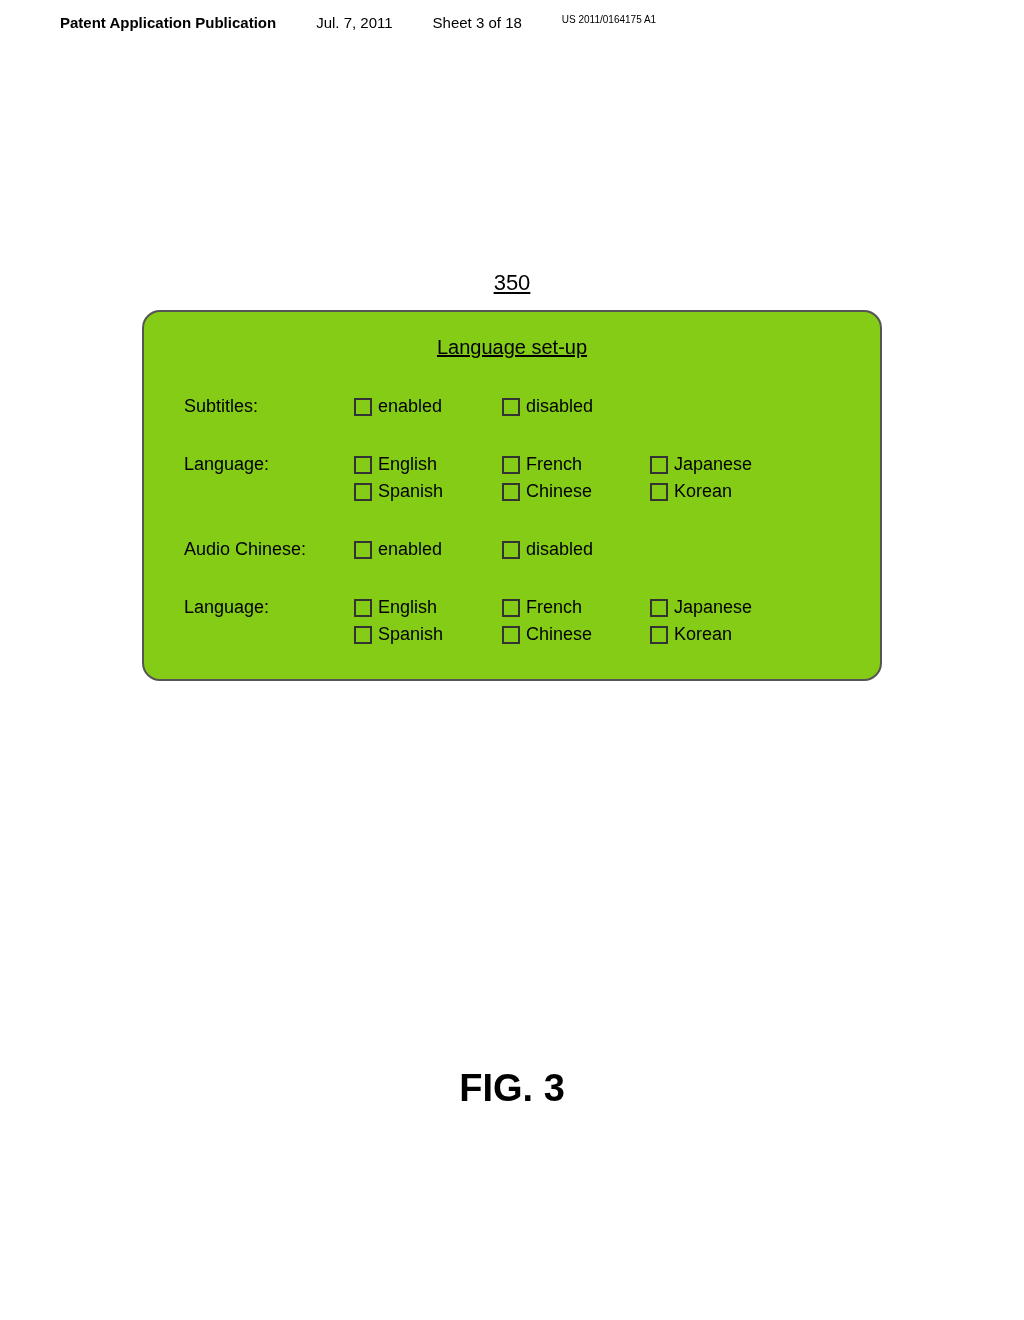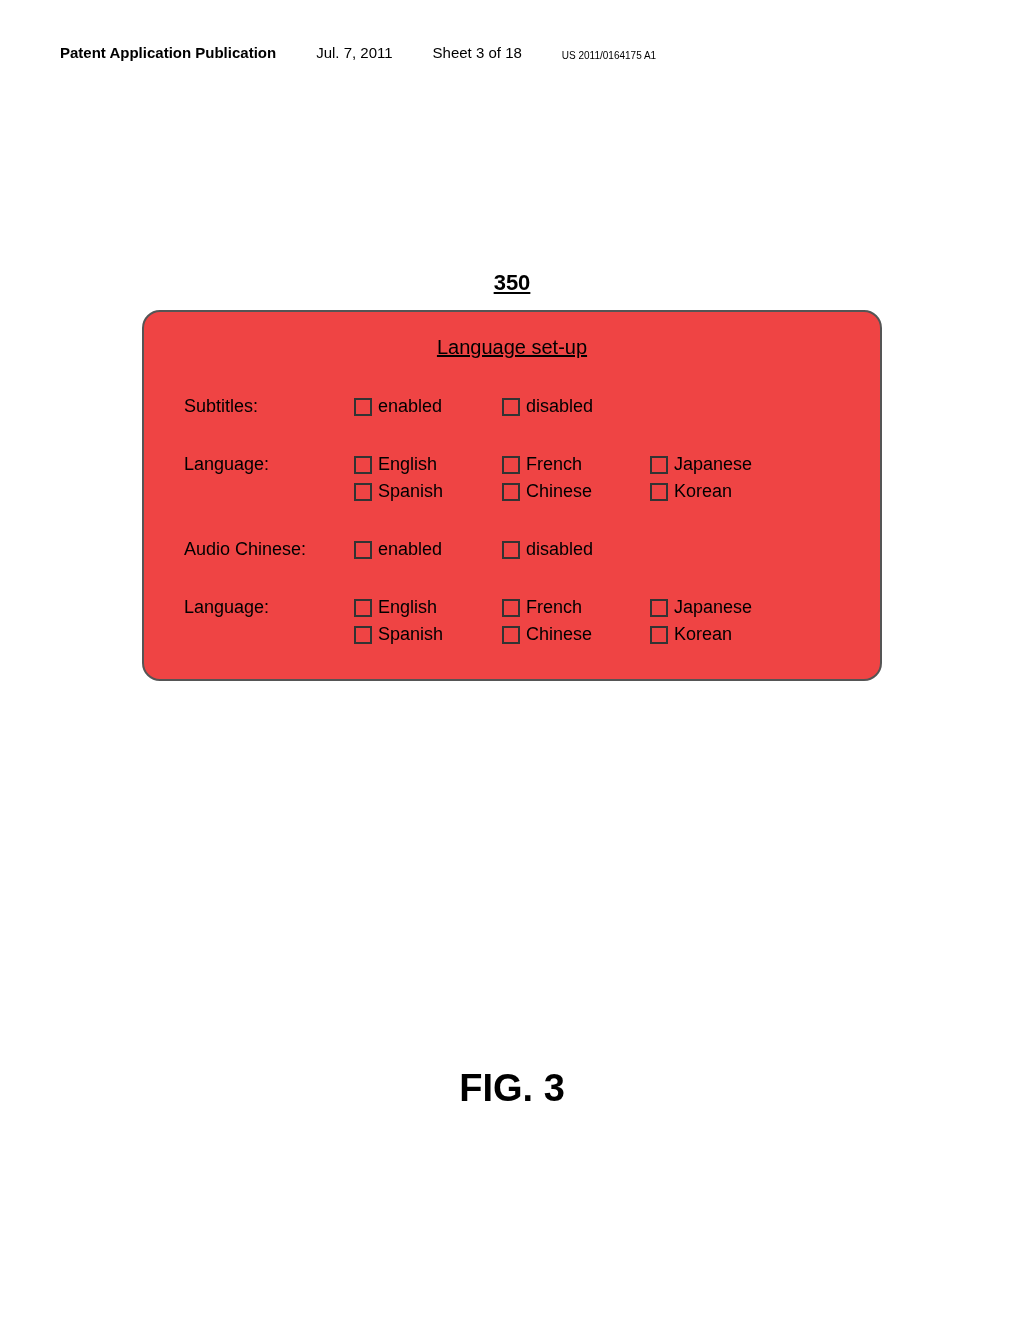--- a/index.html
+++ b/index.html
@@ -13,22 +13,22 @@
       height: 1320px;
       background: #ffffff;
       font-family: Arial, sans-serif;
       position: relative;
       overflow: hidden;
     }
 
     
     .header {
       display: flex;
-      align-items: flex-end;
-      padding: 44px 60px 0 60px;
+      align-items: flex-start;
+      padding: 14px 60px 0 60px;
       font-size: 15px;
       gap: 40px;
     }
 
     .header-title {
       font-weight: bold;
       font-size: 15px;
     }
 
     .header-date {
@@ -43,36 +43,36 @@
       font-size: 10px;
     }
 
     
     .figure-number-label {
       position: absolute;
       top: 270px;
       left: 50%;
       transform: translateX(-50%);
       font-size: 22px;
-      font-weight: bold;
+      font-weight: normal;
       text-decoration: underline;
       font-family: Arial, sans-serif;
     }
 
     
     .dialog-box {
       position: absolute;
       top: 310px;
       left: 50%;
       transform: translateX(-50%);
       width: 740px;
       border: 2px solid #555;
       border-radius: 18px;
       padding: 24px 40px 30px 40px;
-      background: #ef4444;
+      background: #84cc16;
     }
 
     .dialog-title {
       text-align: center;
       font-size: 20px;
       font-weight: normal;
       text-decoration: underline;
       margin-bottom: 20px;
       font-family: Arial, sans-serif;
     }

